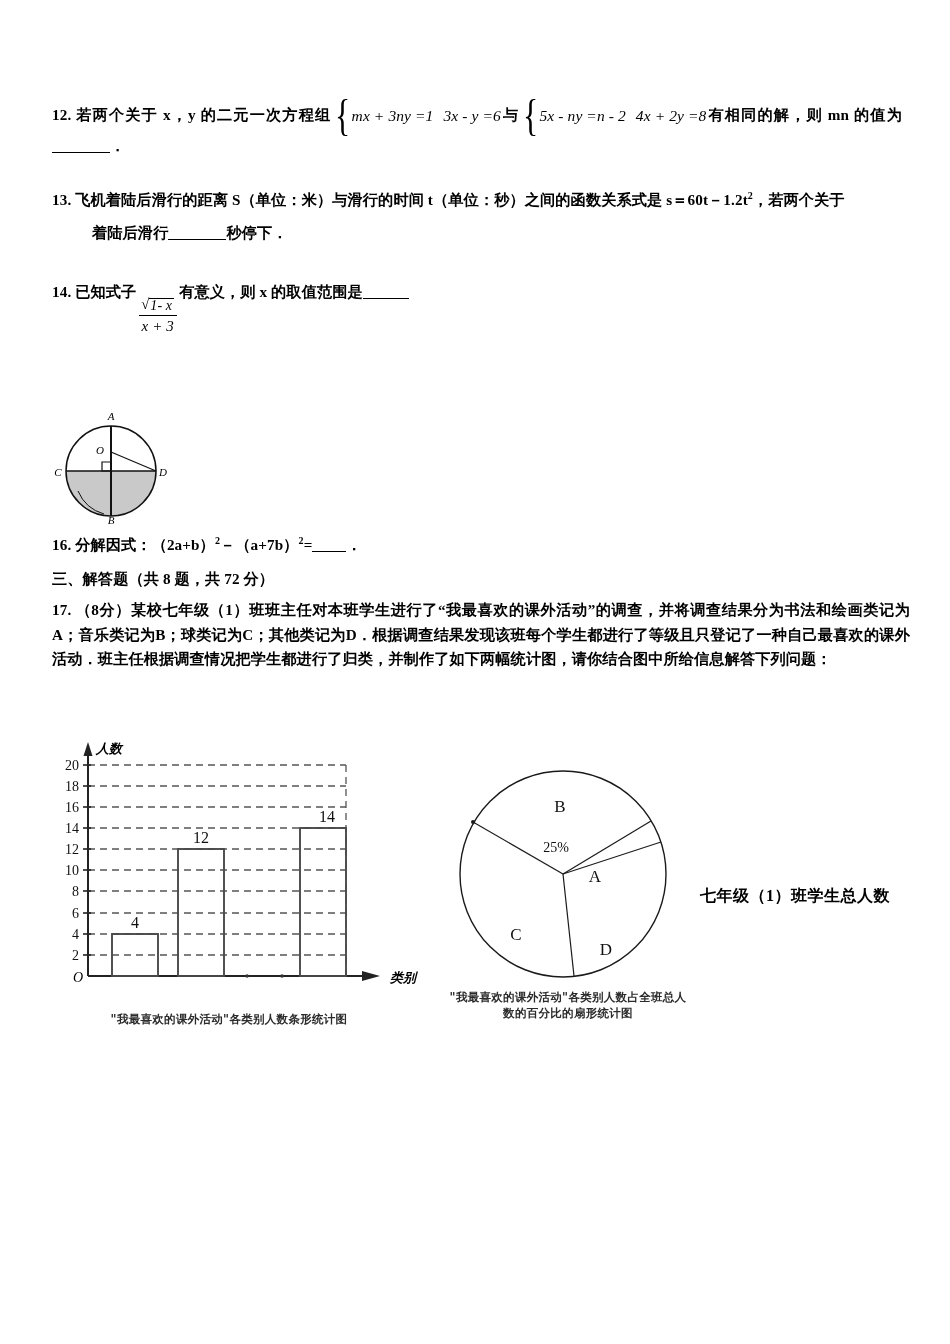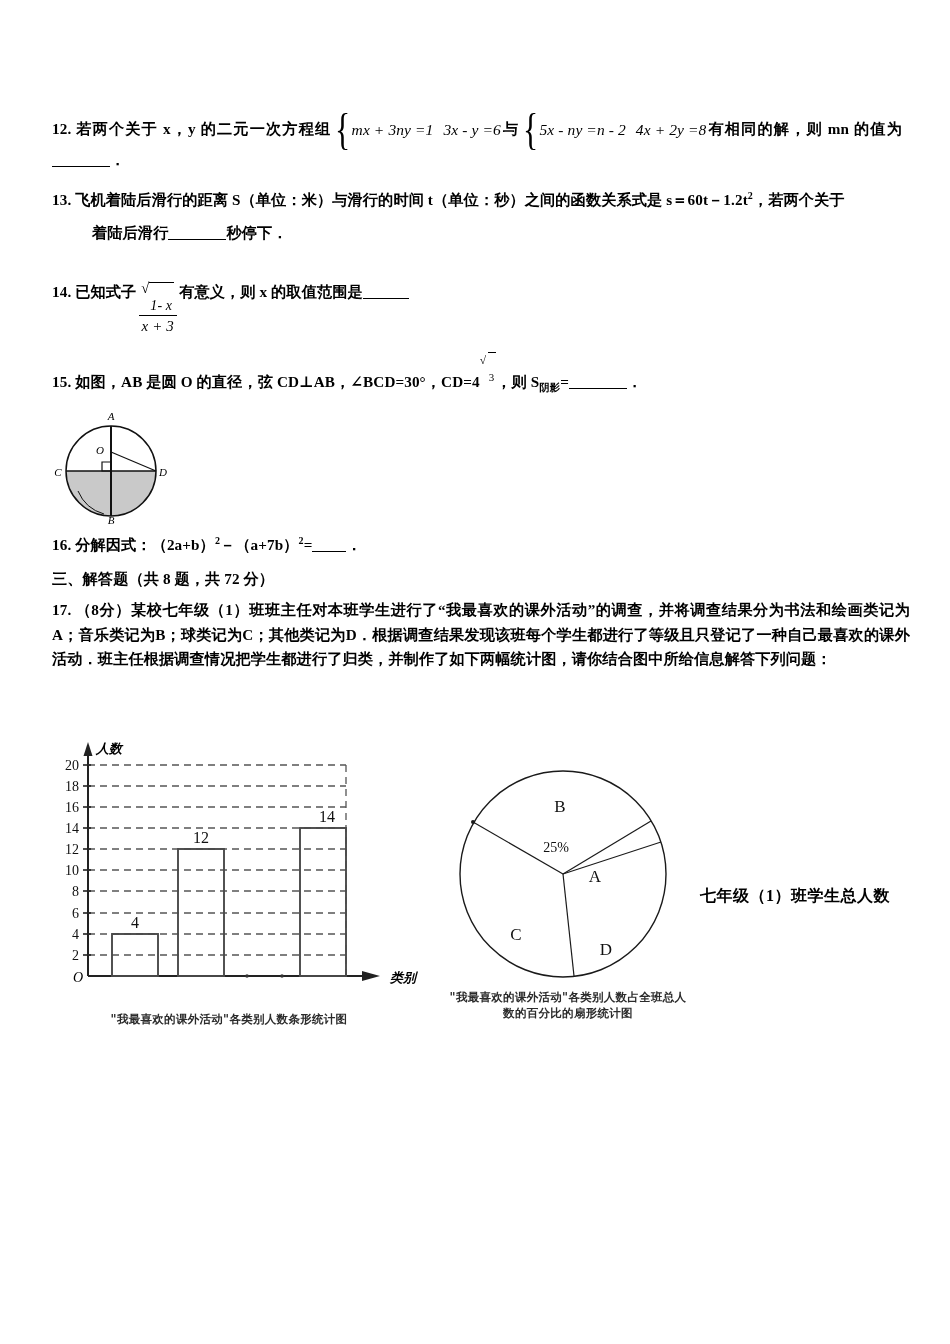--- a/index.html
+++ b/index.html
@@ -66,21 +66,21 @@
     margin: 0 2px;
   }
   .frac .num { font-size: 14px; padding: 0 3px 1px 3px; line-height: 1.05; }
   .frac .den { font-size: 15px; border-top: 1.2px solid #000; padding: 1px 3px 0 3px; line-height: 1.2; }
   .sqrt { display: inline-block; position: relative; padding-left: 8px; }
   .sqrt::before {
     content: "\221A";
     position: absolute; left: 0; top: -1px;
     font-size: 1.05em;
   }
-  .sqrt .rad { border-top: 1.1px solid #000; padding: 16px 2px 0 1px; display: inline-block; }
+  .sqrt .rad { border-top: 1.1px solid #000; padding: 0 2px 0 1px; display: inline-block; }
   .sqrt3sup { display:inline-block; vertical-align: super; font-size: 0.72em; }
   sub.sb { font-size: 0.68em; }
 
   
   .fig-circle { position: absolute; left: 52px; top: 396px; width: 118px; height: 128px; }
 
   
   .fig-bar { position: absolute; left: 50px; top: 736px; width: 370px; height: 300px; }
   .fig-pie { position: absolute; left: 448px; top: 762px; width: 240px; height: 280px; }
   .cap {
@@ -98,21 +98,21 @@
     font-weight: bold;
     letter-spacing: 0.5px;
     white-space: nowrap;
   }
 </style>
 </head>
 <body>
 
 <div class="page">
 
-  <div class="q" style="left:52px; top:112px; width:850px;">
+  <div class="q" style="left:52px; top:98px; width:850px;">
     <span>12.</span>
     <span>若两个关于 x，y 的二元一次方程组</span><span class="sys">
         <span class="brace">{</span>
         <span class="sysrows">
           <span class="sysrow mi">mx + 3ny =1</span>
           <span class="sysrow r2 mi">3x - y =6</span>
         </span>
       </span><span>与</span><span class="sys">
         <span class="brace">{</span>
         <span class="sysrows">
@@ -131,24 +131,20 @@
   </div>
 
   <div class="q" style="left:52px; top:280px; width:700px;">
     <span>14.</span>
     <span>已知式子</span><span class="frac">
         <span class="num"><span class="sqrt"><span class="rad mi">1- x</span></span></span>
         <span class="den mi">x + 3</span>
       </span><span>有意义，则 x 的取值范围是</span><span class="blank-m"></span>
   </div>
 
-  <div class="q" style="left:52px; top:352px; width:760px;">
-    <span>15.</span>
-    <span>如图，AB 是圆 O 的直径，弦 CD⊥AB，∠BCD=30°，CD=4</span><span class="sqrt sqrt3sup"><span class="rad mn">3</span></span><span>，则 S</span><sub class="sb">阴影</sub><span>=</span><span class="blank-l"></span><span>．</span>
-  </div>
 
   <div class="fig-circle">
     <svg width="118" height="128" viewBox="0 0 118 128">
 
       <path d="M 14,75 A 45,45 0 0 0 104,75 Z" fill="#c9c9c9" stroke="none"></path>
 
       <circle cx="59" cy="75" r="45" fill="none" stroke="#111" stroke-width="1.5"></circle>
 
       <line x1="59" y1="30" x2="59" y2="120" stroke="#111" stroke-width="2"></line>
 

